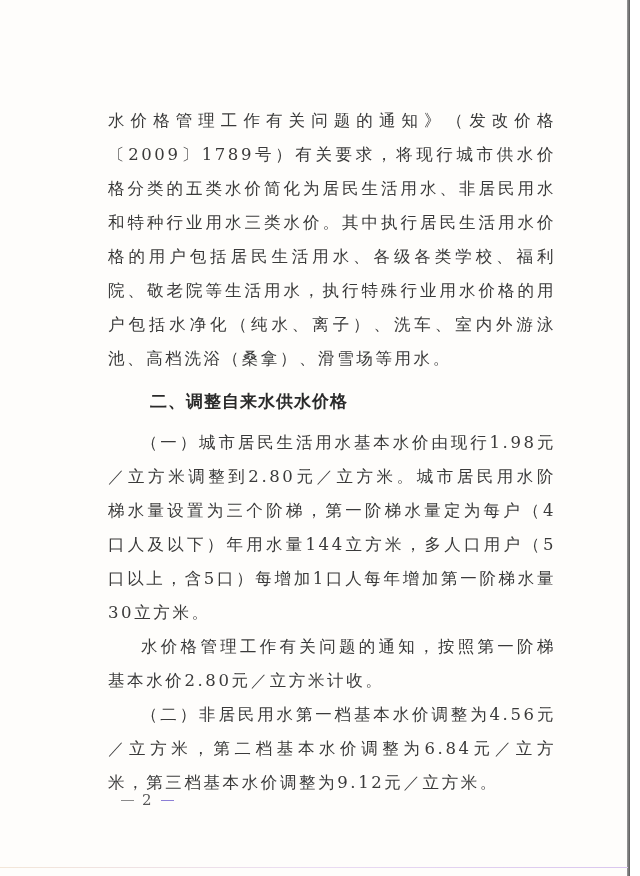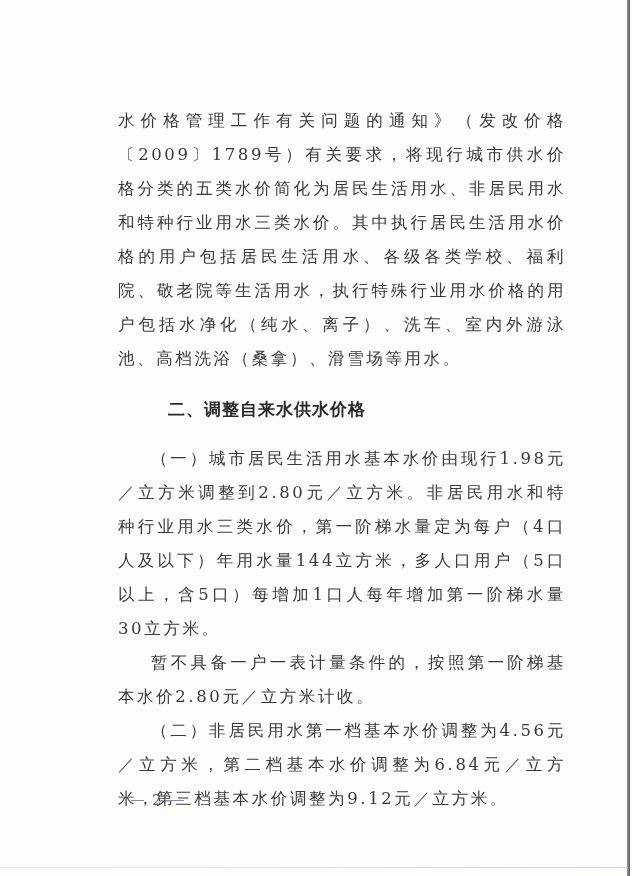--- a/index.html
+++ b/index.html
@@ -8,21 +8,21 @@
       background: #fefdfc;
     }
     body {
       width: 640px;
       height: 876px;
       position: relative;
       overflow: hidden;
     }
     .page {
       position: absolute;
-      left: 10px;
+      left: 0;
       top: 0;
       width: 627px;
       height: 876px;
       background: #fefdfb;
     }
     .right-edge {
       position: absolute;
       left: 627px;
       top: 0;
       width: 3px;
@@ -59,21 +59,21 @@
       margin: 0;
       text-align: justify;
       text-align-last: left;
       letter-spacing: 2.6px;
       font-weight: 300;
     }
     .para.indent {
       text-indent: 2em;
     }
     .heading {
-      margin: 16px;
+      margin: 8px;
       text-indent: 2em;
       font-family: "DejaVu Sans", "Liberation Sans", sans-serif;
       font-weight: bold;
       font-size: 17px;
       color: #2a2a2a;
       letter-spacing: 1px;
     }
     .page-number {
       position: absolute;
       left: 121px;
@@ -96,22 +96,22 @@
       background: #8c7fd6;
     }
   </style>
 </head>
 <body>
 
 <div class="page">
   <div class="content">
     <p class="para">水价格管理工作有关问题的通知》（发改价格〔2009〕1789号）有关要求，将现行城市供水价格分类的五类水价简化为居民生活用水、非居民用水和特种行业用水三类水价。其中执行居民生活用水价格的用户包括居民生活用水、各级各类学校、福利院、敬老院等生活用水，执行特殊行业用水价格的用户包括水净化（纯水、离子）、洗车、室内外游泳池、高档洗浴（桑拿）、滑雪场等用水。</p>
     <p class="heading">二、调整自来水供水价格</p>
-    <p class="para indent">（一）城市居民生活用水基本水价由现行1.98元／立方米调整到2.80元／立方米。非居民用水和特种行业用水三类水价，第一阶梯水量定为每户（4口人及以下）年用水量144立方米，多人口用户（5口以上，含5口）每增加1口人每年增加第一阶梯水量30立方米。</p>
-    <p class="para indent">暂不具备一户一表计量条件的，按照第一阶梯基本水价2.80元／立方米计收。</p>
+    <p class="para indent">（一）城市居民生活用水基本水价由现行1.98元／立方米调整到2.80元／立方米。城市居民用水阶梯水量设置为三个阶梯，第一阶梯水量定为每户（4口人及以下）年用水量144立方米，多人口用户（5口以上，含5口）每增加1口人每年增加第一阶梯水量30立方米。</p>
+    <p class="para indent">水价格管理工作有关问题的通知，按照第一阶梯基本水价2.80元／立方米计收。</p>
     <p class="para indent">（二）非居民用水第一档基本水价调整为4.56元／立方米，第二档基本水价调整为6.84元／立方米，第三档基本水价调整为9.12元／立方米。</p>
   </div>
 
   <div class="page-number">
     <span class="dash"></span>
     <span>2</span>
     <span class="dash right"></span>
   </div>
 </div>
 <div class="right-edge"></div>

